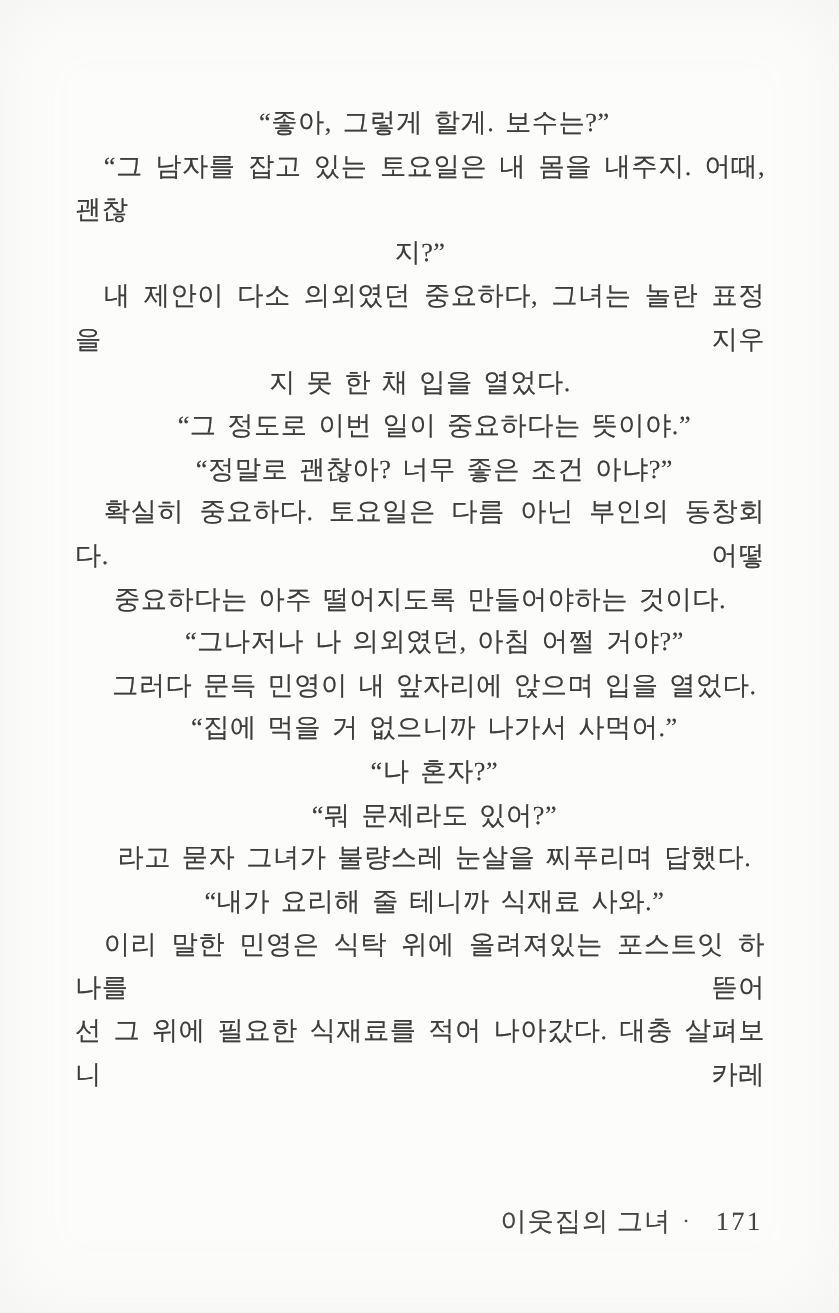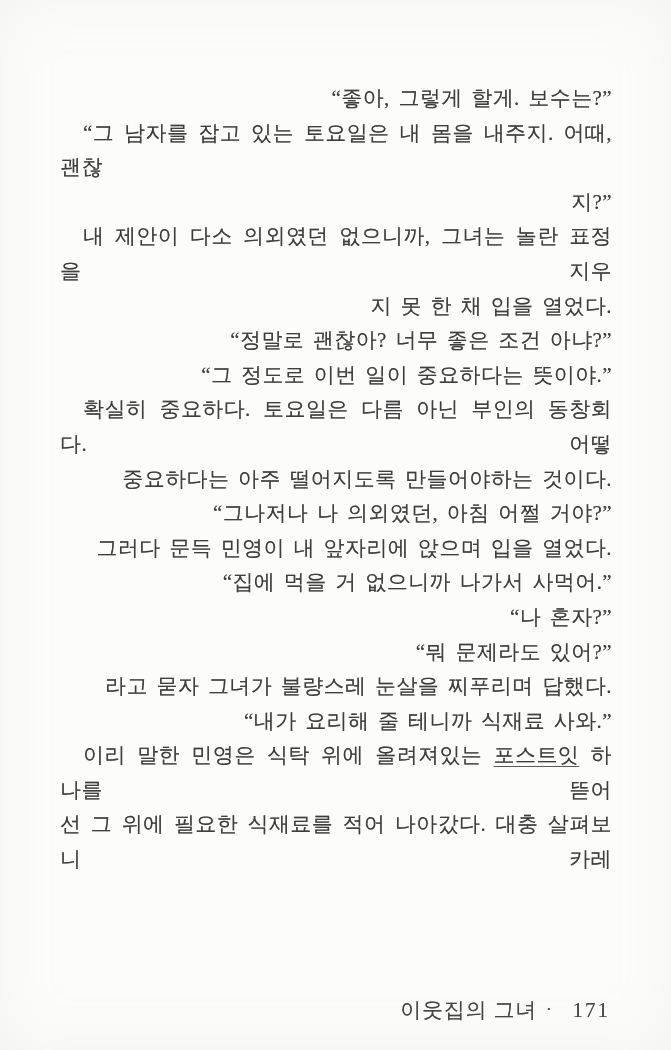--- a/index.html
+++ b/index.html
@@ -24,40 +24,39 @@
     width: 552px;
   }
 
   .line {
     margin: 0;
     font-size: 21px;
     line-height: 34.6px;
     letter-spacing: 0.4px;
     word-spacing: 3px;
     white-space: normal;
-    text-align: right;
+    text-align: center;
     
     text-shadow: 0 0 0.4px rgba(62,62,62,0.55);
   }
   .line.indent { text-indent: 23px; }
   .line.justify {
     text-align: justify;
     text-align-last: justify;
   }
 
   .u {
-    text-decoration: underline;
     text-underline-offset: 4px;
     text-decoration-thickness: 1px;
     text-decoration-color: #5a5a5a;
   }
 
   .footer {
     position: absolute;
-    top: 995px;
+    top: 962px;
     right: 61px;
     font-size: 21px;
     line-height: 30px;
     letter-spacing: 0.8px;
     color: #454545;
     text-shadow: 0 0 0.4px rgba(62,62,62,0.5);
     white-space: nowrap;
   }
   .footer .dot {
     display: inline-block;
@@ -74,24 +73,24 @@
 </head>
 <body>
 
 <div class="page" style="background: rgb(252, 252, 251); color: rgb(62, 62, 62);">
 
   <div class="text-block">
 
   <p class="line indent">“좋아, 그렇게 할게. 보수는?”</p>
       <p class="line indent justify">“그 남자를 잡고 있는 토요일은 내 몸을 내주지. 어때, 괜찮</p>
       <p class="line">지?”</p>
-      <p class="line indent justify">내 제안이 다소 의외였던 없으니까, 그녀는 놀란 표정을 지우</p>
+      <p class="line indent justify">내 제안이 다소 의외였던 중요하다, 그녀는 놀란 표정을 지우</p>
       <p class="line">지 못 한 채 입을 열었다.</p>
+      <p class="line indent">“그 정도로 이번 일이 중요하다는 뜻이야.”</p>
       <p class="line indent">“정말로 괜찮아? 너무 좋은 조건 아냐?”</p>
-      <p class="line indent">“그 정도로 이번 일이 중요하다는 뜻이야.”</p>
       <p class="line indent justify">확실히 중요하다. 토요일은 다름 아닌 부인의 동창회다. 어떻</p>
       <p class="line">중요하다는 아주 떨어지도록 만들어야하는 것이다.</p>
       <p class="line indent">“그나저나 나 의외였던, 아침 어쩔 거야?”</p>
       <p class="line indent">그러다 문득 민영이 내 앞자리에 앉으며 입을 열었다.</p>
       <p class="line indent">“집에 먹을 거 없으니까 나가서 사먹어.”</p>
       <p class="line indent">“나 혼자?”</p>
       <p class="line indent">“뭐 문제라도 있어?”</p>
       <p class="line indent">라고 묻자 그녀가 불량스레 눈살을 찌푸리며 답했다.</p>
       <p class="line indent">“내가 요리해 줄 테니까 식재료 사와.”</p>
       <p class="line indent justify">이리 말한 민영은 식탁 위에 올려져있는 <span class="u">포스트잇</span> 하나를 뜯어</p>

